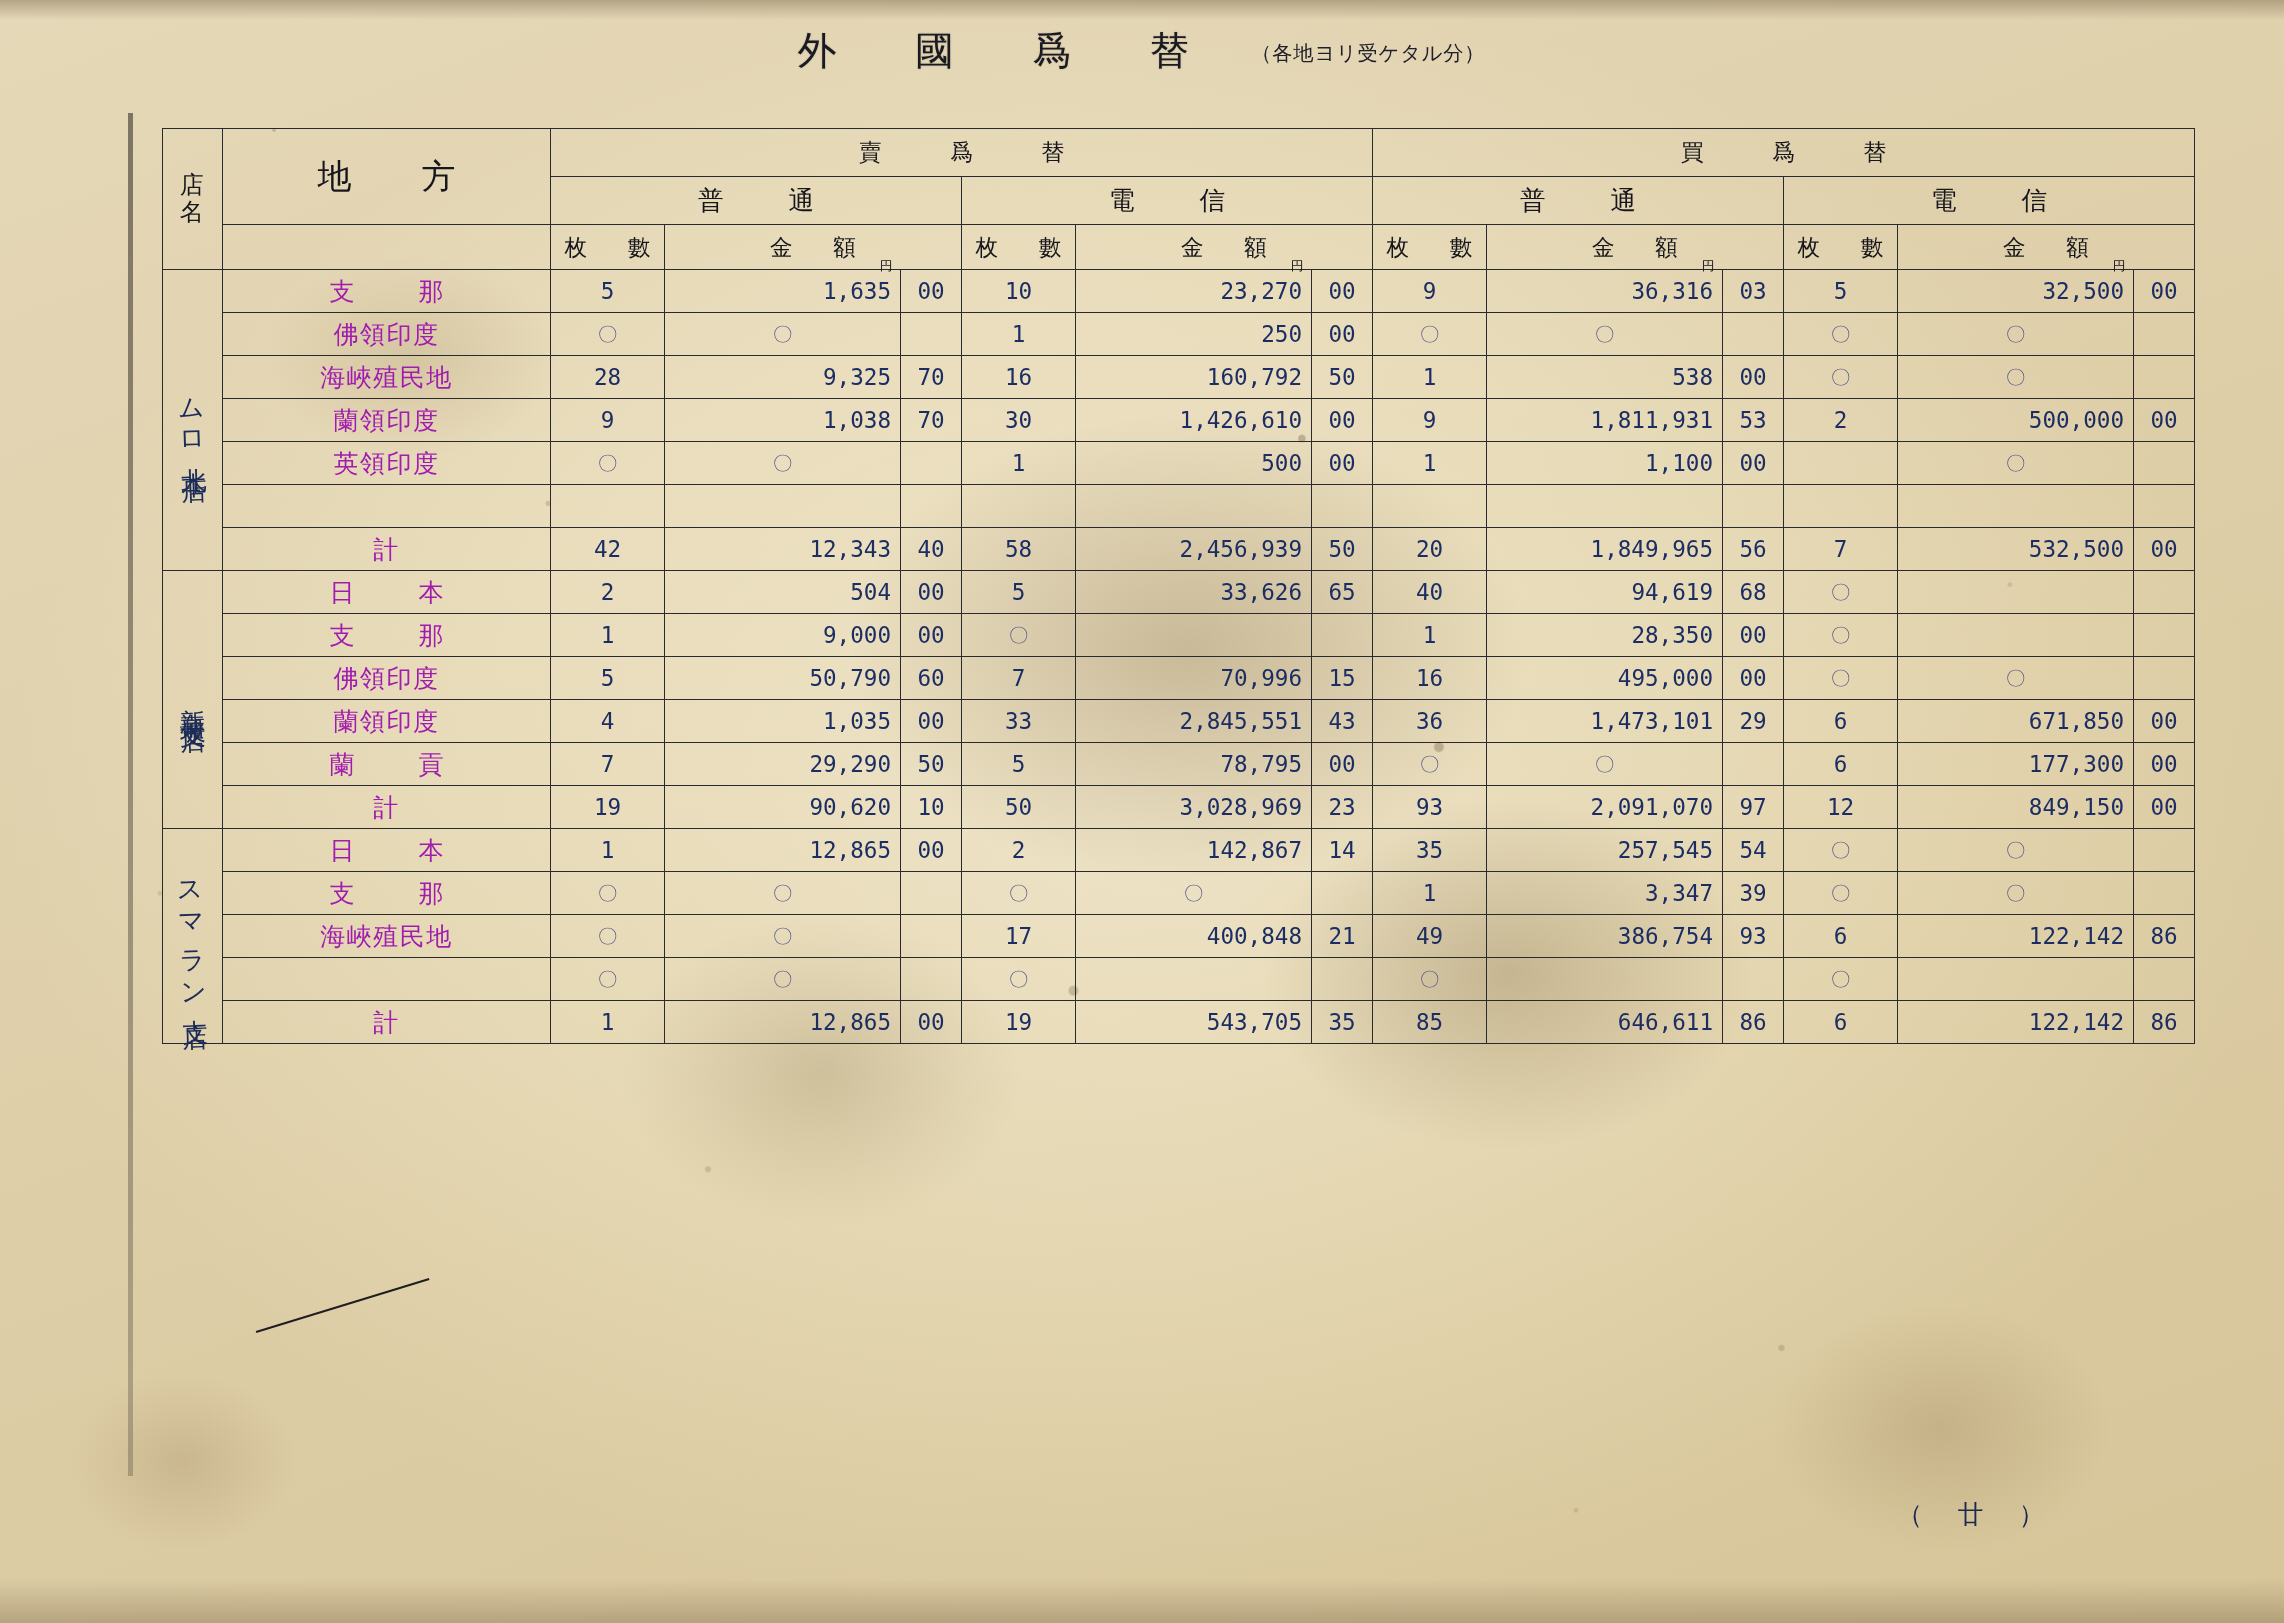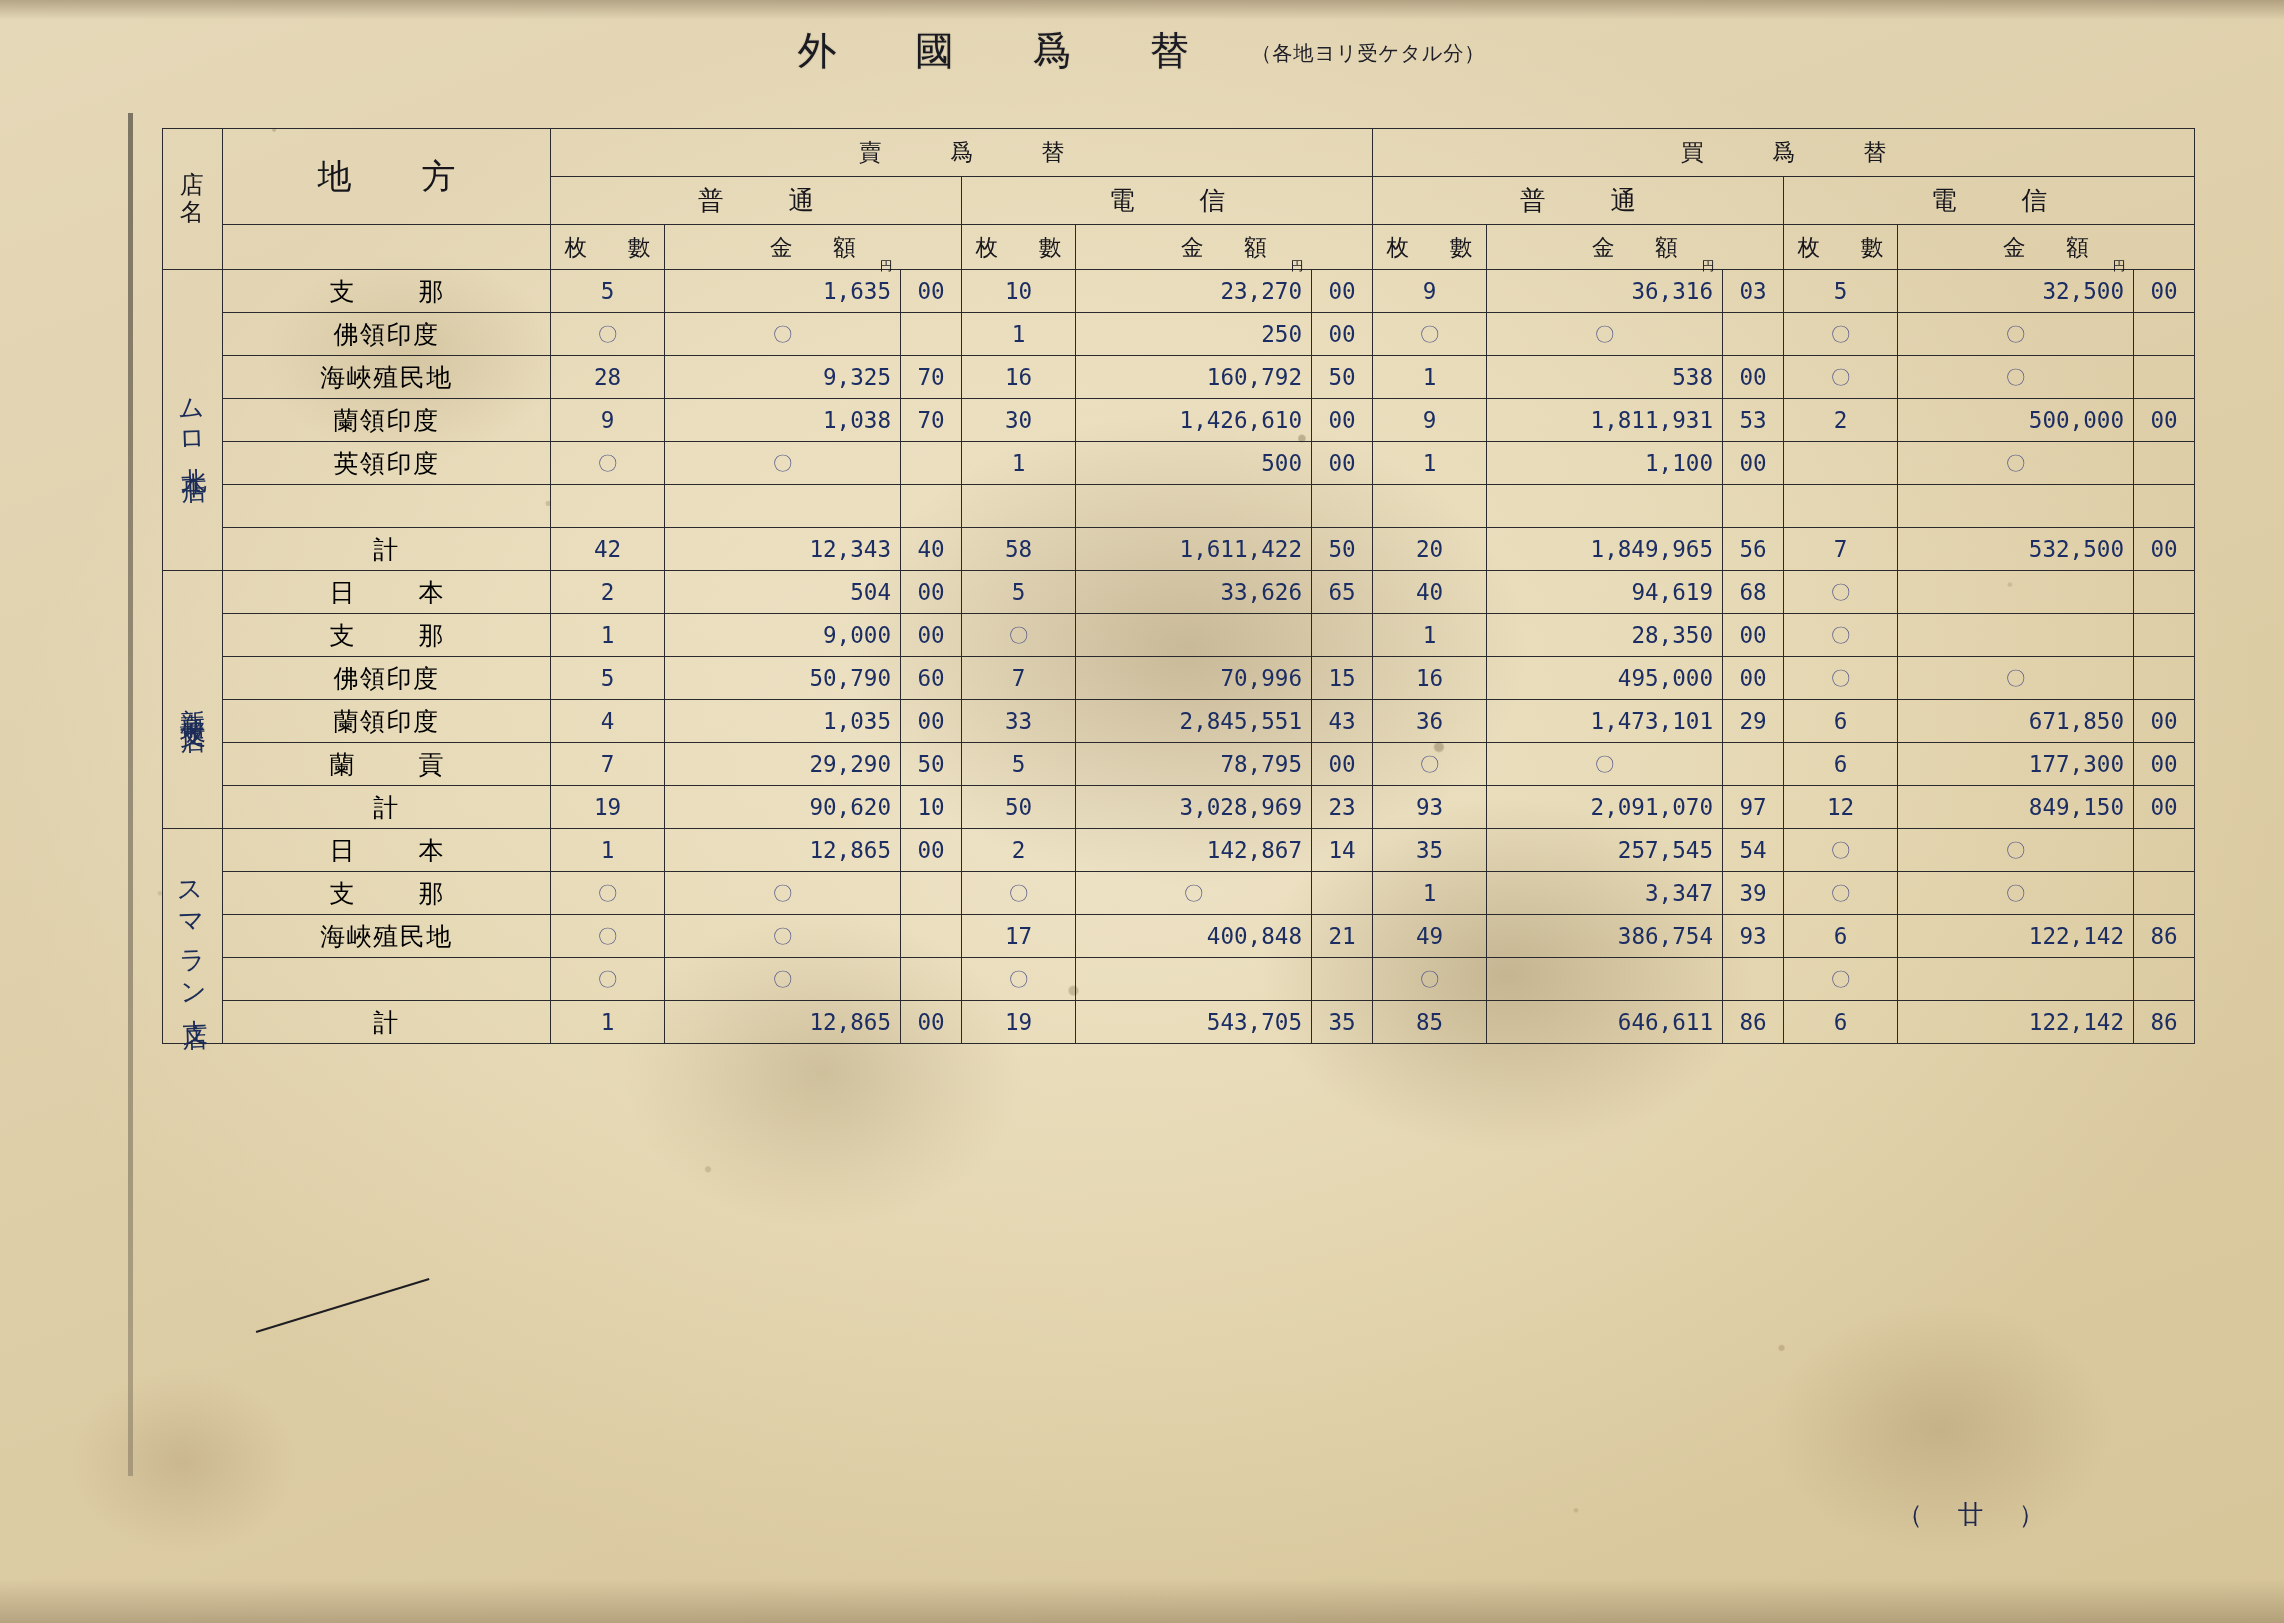--- a/index.html
+++ b/index.html
@@ -98,21 +98,21 @@
     letter-spacing:4.5px;
     white-space:nowrap;
     margin:0 auto;
     transform:rotate(-2deg);
   }
   .branch-cell{width:59px;text-align:center;vertical-align:middle;}
 
   .region{
     font-family:"DejaVu Serif", serif;
     font-size:25px;
-    color:#000000;
+    color:#a21caf;
     text-align:center;
     letter-spacing:1.5px;
     white-space:nowrap;
     height:42px;
     padding:0 4.5px !important;
   }
   .region.spaced{letter-spacing:19.6px;text-indent:19.6px;}
   .region.total{letter-spacing:1.5px;}
 
   .num{
@@ -311,21 +311,21 @@
           <td class="num w-mai center"></td>
           <td class="num w-kin"></td>
           <td class="num w-sen center"></td>
         </tr>
         <tr>
           <td class="region total">計</td>
           <td class="num w-mai center">42</td>
           <td class="num w-kin">12,343</td>
           <td class="num w-sen center">40</td>
           <td class="num w-mai center">58</td>
-          <td class="num w-kin">1,611,422</td>
+          <td class="num w-kin">2,456,939</td>
           <td class="num w-sen center">50</td>
           <td class="num w-mai center">20</td>
           <td class="num w-kin">1,849,965</td>
           <td class="num w-sen center">56</td>
           <td class="num w-mai center">7</td>
           <td class="num w-kin">532,500</td>
           <td class="num w-sen center">00</td>
         </tr>
         <tr>
           <td class="branch-cell" rowspan="6">

